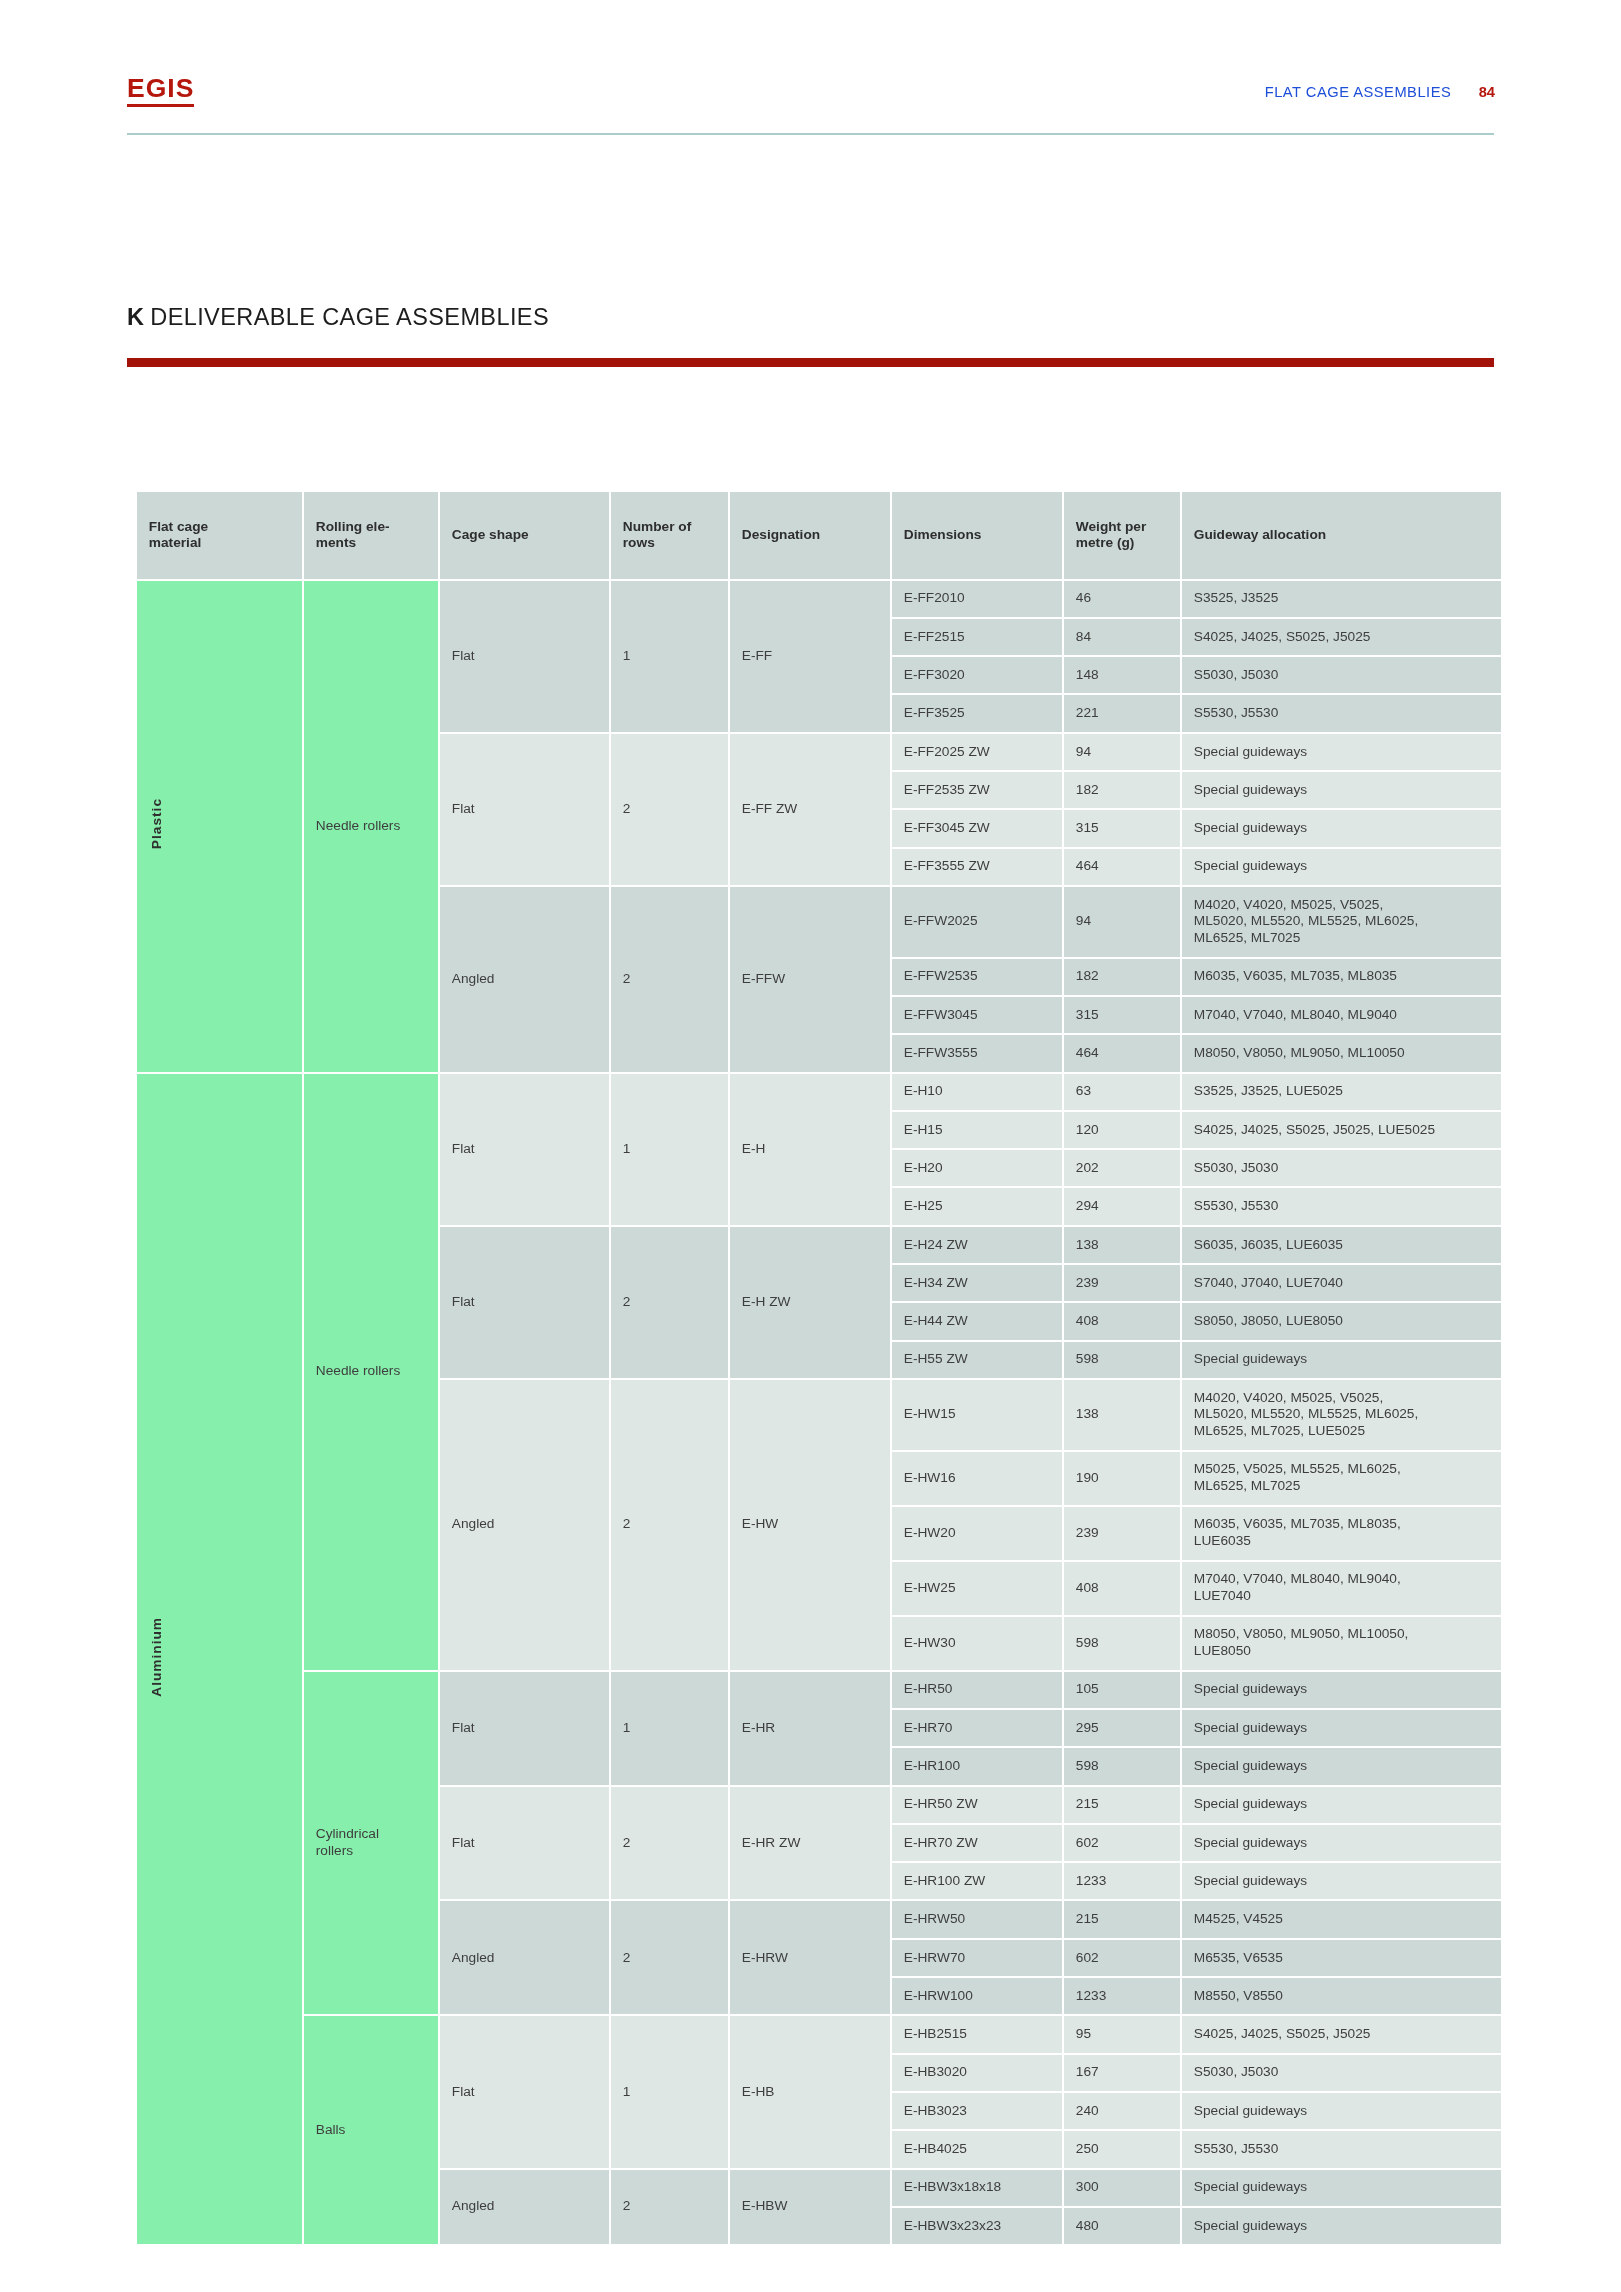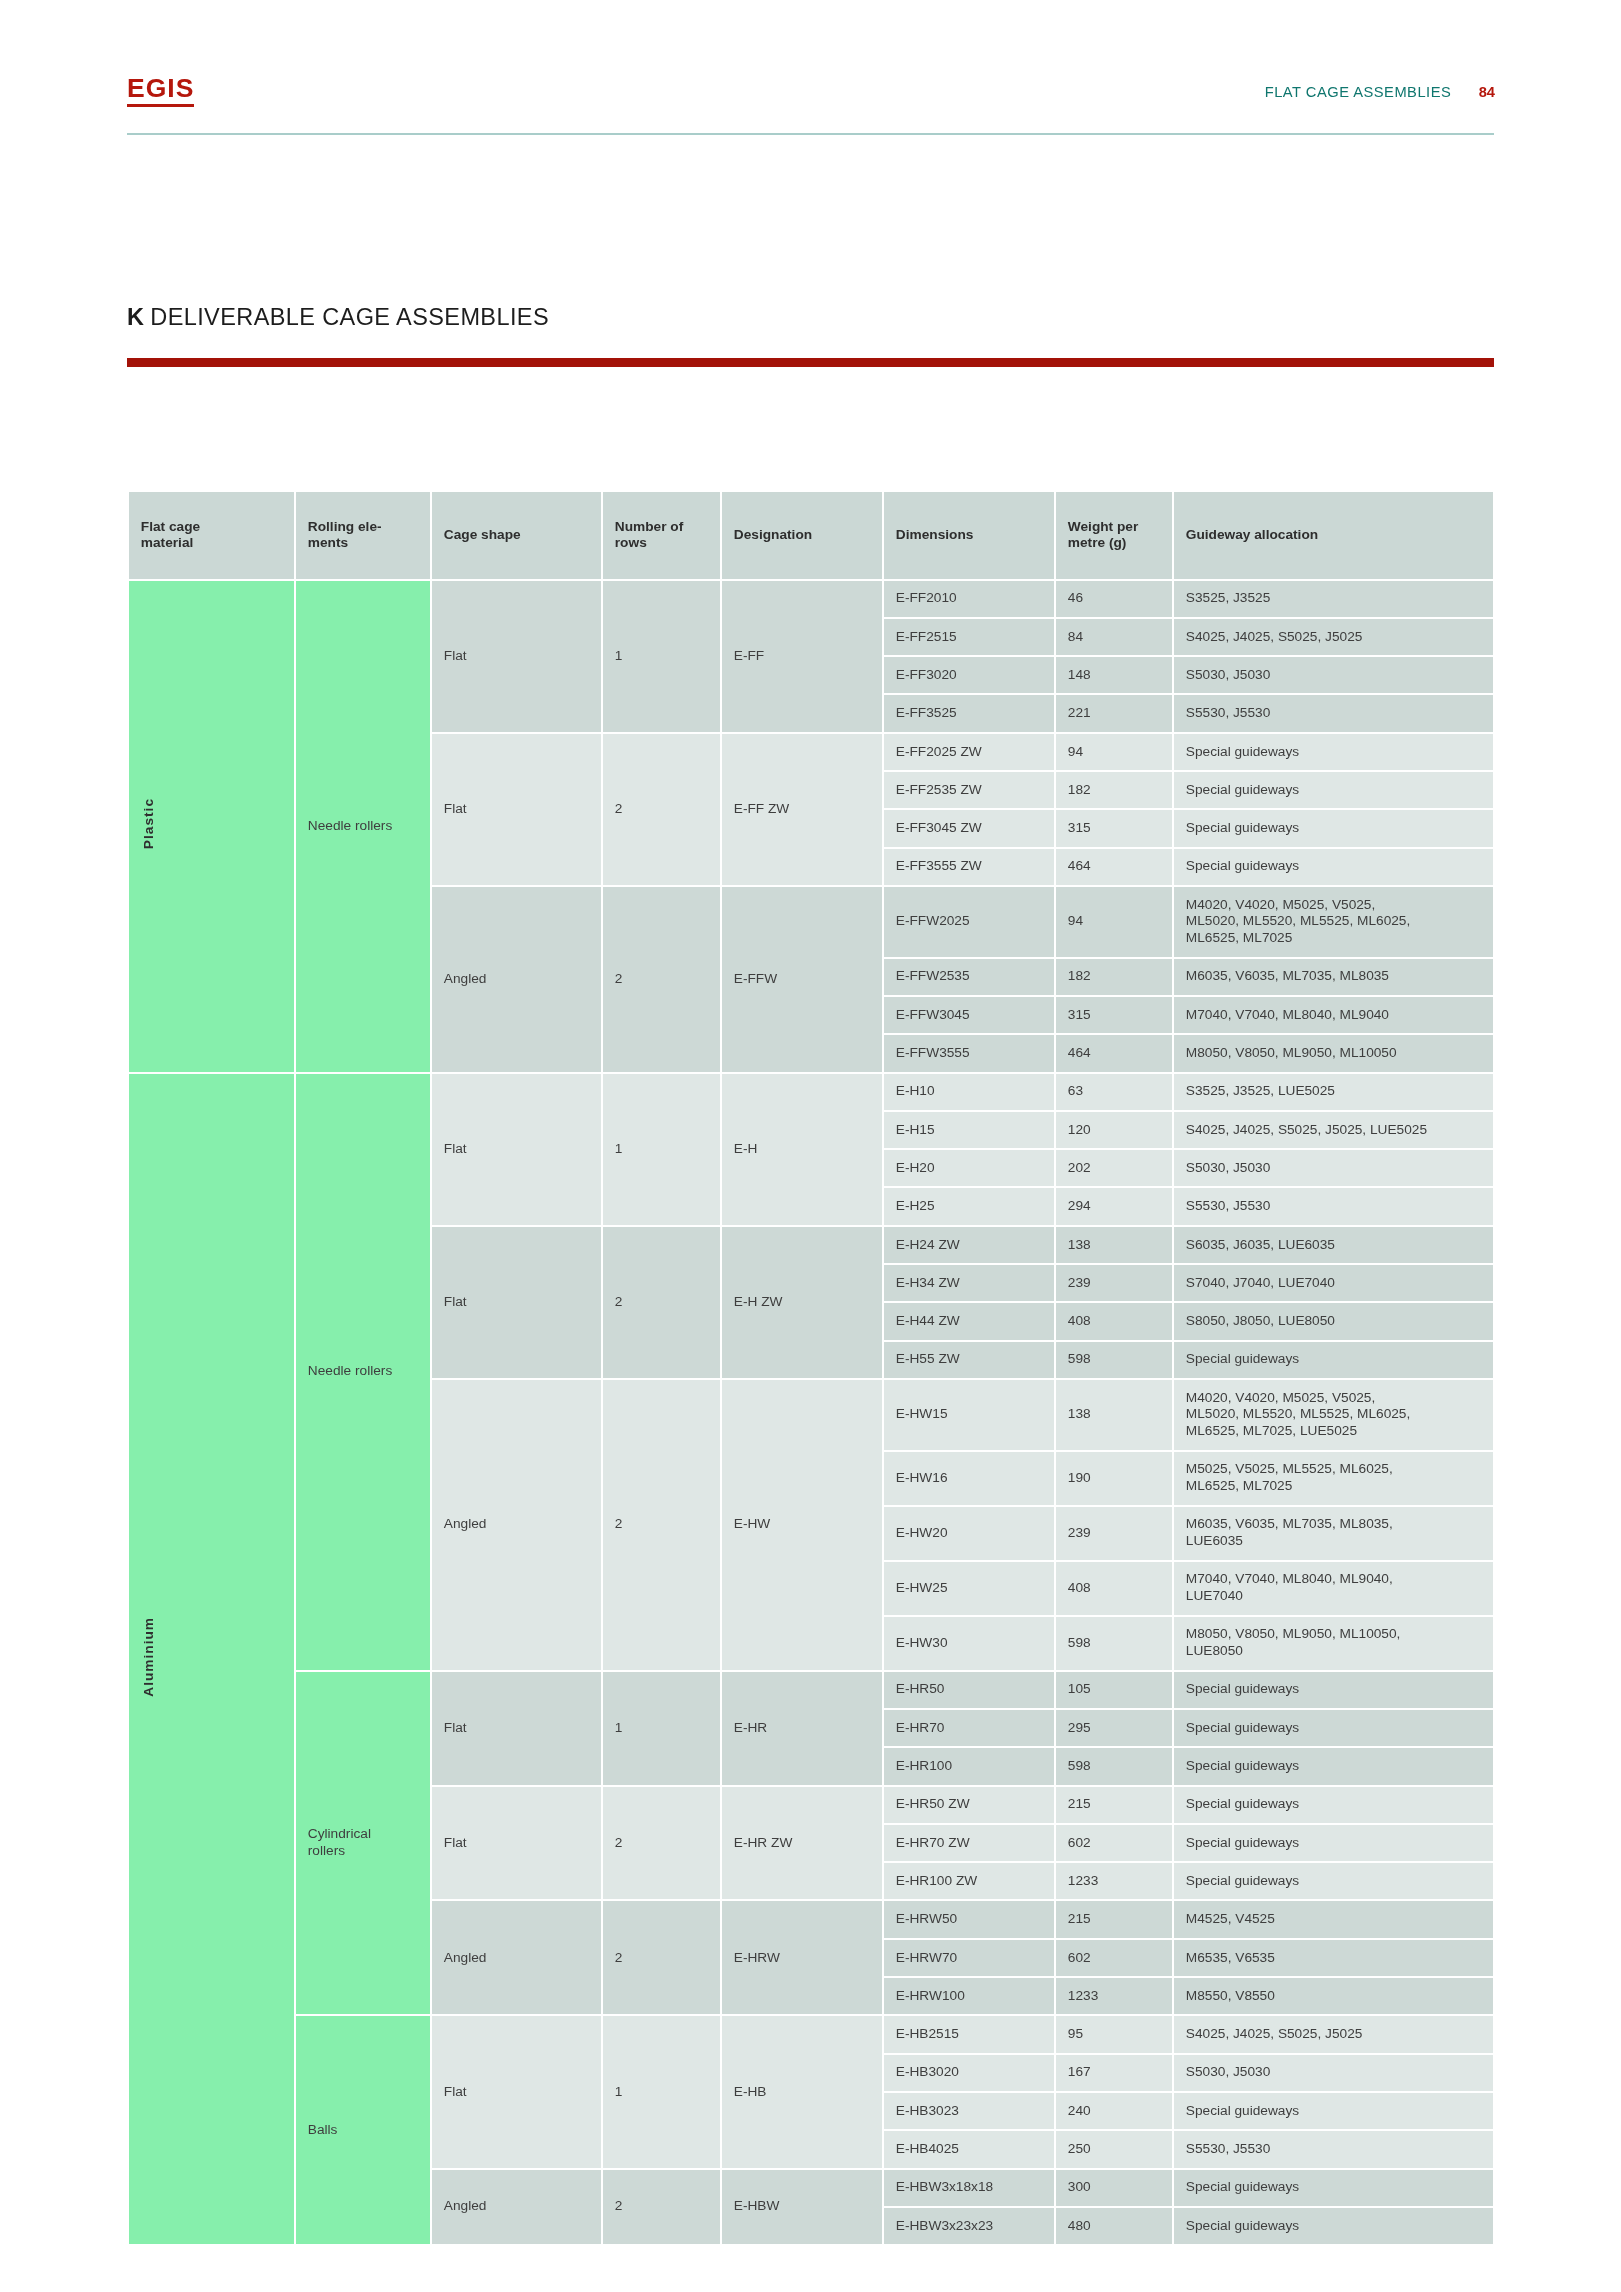--- a/index.html
+++ b/index.html
@@ -10,40 +10,40 @@
   .logo {
     position: absolute; left: 127px; top: 76px;
     font-size: 26.5px; font-weight: 700; letter-spacing: 1px;
     color: #b5170c; border-bottom: 3.9px solid #b5170c; padding-bottom: 2px;
     line-height: 25.5px;
   }
   .header-right {
     position: absolute; top: 84px; right: 126px;
     display: flex; align-items: baseline; gap: 27.4px;
   }
-  .section-title { font-size: 14.7px; color: #0f766e; letter-spacing: 0.5px; }
+  .section-title { font-size: 14.7px; color: #1d4ed8; letter-spacing: 0.5px; }
   .page-number  { font-size: 14.7px; font-weight: 700; color: #b5170c; }
   .header-rule {
     position: absolute; left: 127px; top: 133px; width: 1367px; height: 2px;
     background: #a9cdca;
   }
 
   
   .doc-title {
     position: absolute; left: 127px; top: 304px;
     font-size: 23.5px; color: #1d1d1d; letter-spacing: 0.4px;
   }
   .doc-title .idx { font-weight: 700; margin-right: 5.9px; }
   .red-bar {
     position: absolute; left: 127px; top: 358px; width: 1367px; height: 8.8px;
     background: #a31208;
   }
 
   
-  .table-wrap { position: absolute; left: 127px; top: 490px; width: 1363px; }
+  .table-wrap { position: absolute; left: 135px; top: 490px; width: 1363px; }
   table.cage {
     border-collapse: collapse; table-layout: fixed; width: 1363px;
     font-size: 13.7px; color: #3e3e3e;
   }
   table.cage th, table.cage td {
     border-right: 2.9px solid #ffffff; border-bottom: 2px solid #ffffff;
     border-top: 2px solid #ffffff; border-left: 2.9px solid #ffffff;
     vertical-align: middle; text-align: left;
     padding: 9.8px 11.8px; line-height: 16.7px; word-wrap: break-word;
   }

